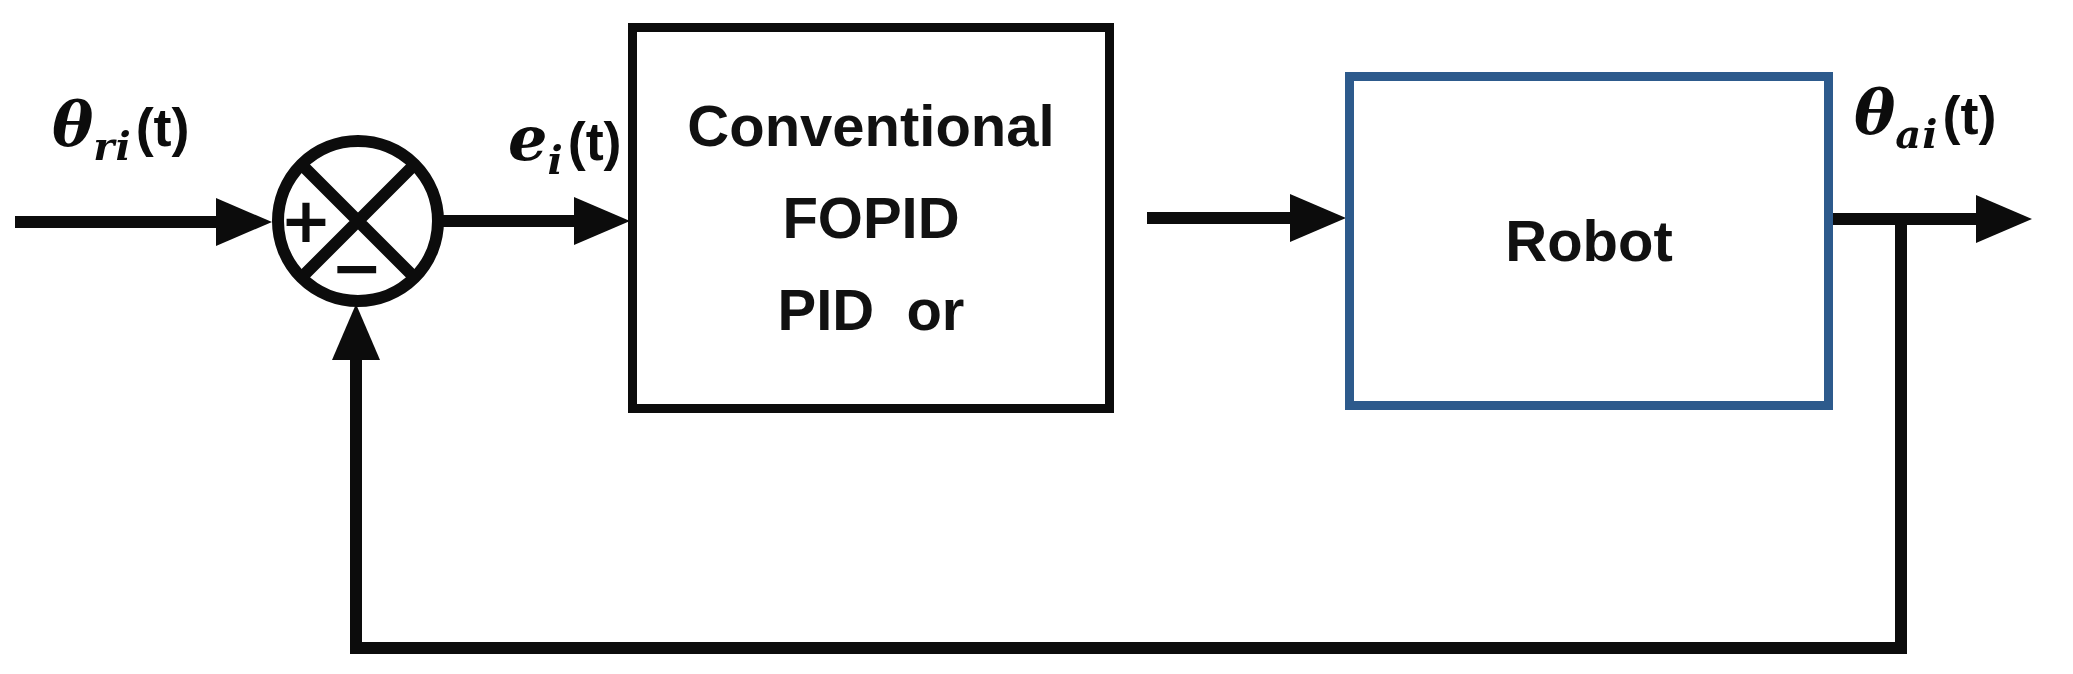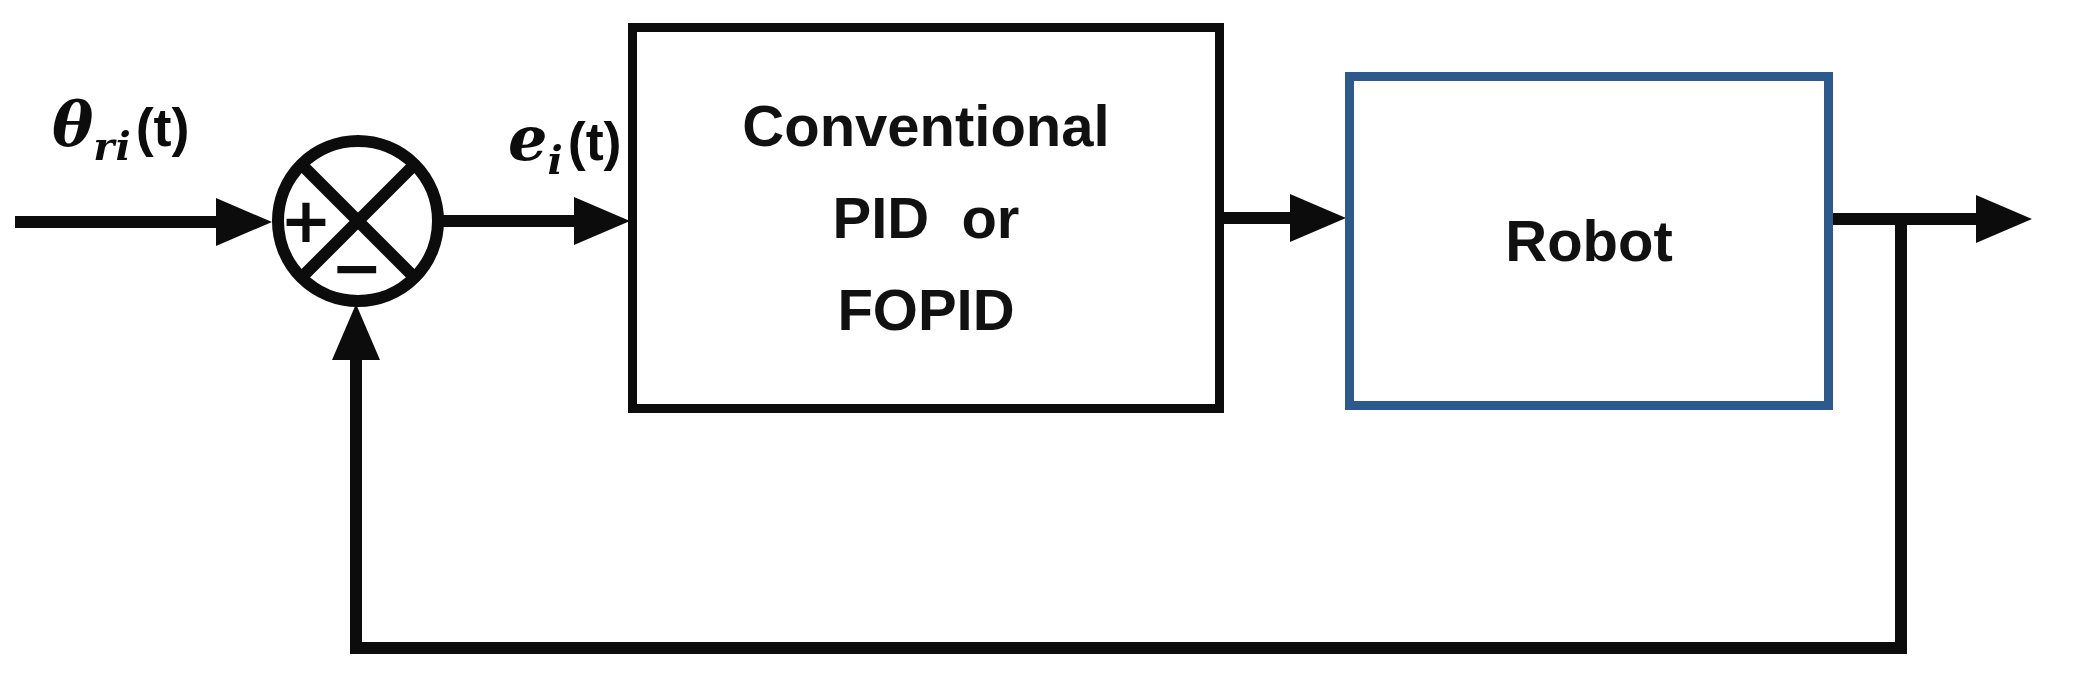--- a/index.html
+++ b/index.html
@@ -36,21 +36,21 @@
     font-family: "Liberation Sans", sans-serif;
     font-weight: 700;
     font-size: 58px;
     line-height: 92px;
     color: #111111;
     white-space: pre;
   }
   #controller-block {
     left: 628px;
     top: 23px;
-    width: 596px;
+    width: 486px;
     height: 390px;
     border: 9px solid #0c0c0c;
   }
   #plant-block {
     left: 1345px;
     top: 72px;
     width: 488px;
     height: 338px;
     border: 9px solid #2d5a8c;
   }
@@ -112,31 +112,34 @@
 
     <path d="M 1831 219 H 1984" stroke="#0c0c0c" stroke-width="12" fill="none"></path>
     <polygon points="2032,219 1976,195 1976,243" fill="#0c0c0c"></polygon>
 
     <path d="M 1901 219 V 648 H 356 V 348" stroke="#0c0c0c" stroke-width="12" fill="none"></path>
     <polygon points="356,304 332,360 380,360" fill="#0c0c0c"></polygon>
   </svg>
 
   <div class="block" id="controller-block">
     <div class="bline">Conventional</div>
+    <div class="bline">FOPID</div>
     <div class="bline">PID  or</div>
-    <div class="bline">FOPID</div>
   </div>
 
   <div class="block" id="plant-block">
     <div class="bline">Robot</div>
   </div>
 
   <div class="mlabel" id="input-label">
     <span class="mvar">θ</span><span class="msub">ri</span><span class="msuf">(t)</span>
   </div>
 
   <div class="mlabel" id="error-label">
     <span class="mvar">e</span><span class="msub">i</span><span class="msuf">(t)</span>
   </div>
 
 
+  <div class="mlabel" id="output-label">
+    <span class="mvar">θ</span><span class="msub">ai</span><span class="msuf">(t)</span>
+  </div>
 
 </div>
 
 </body></html>

